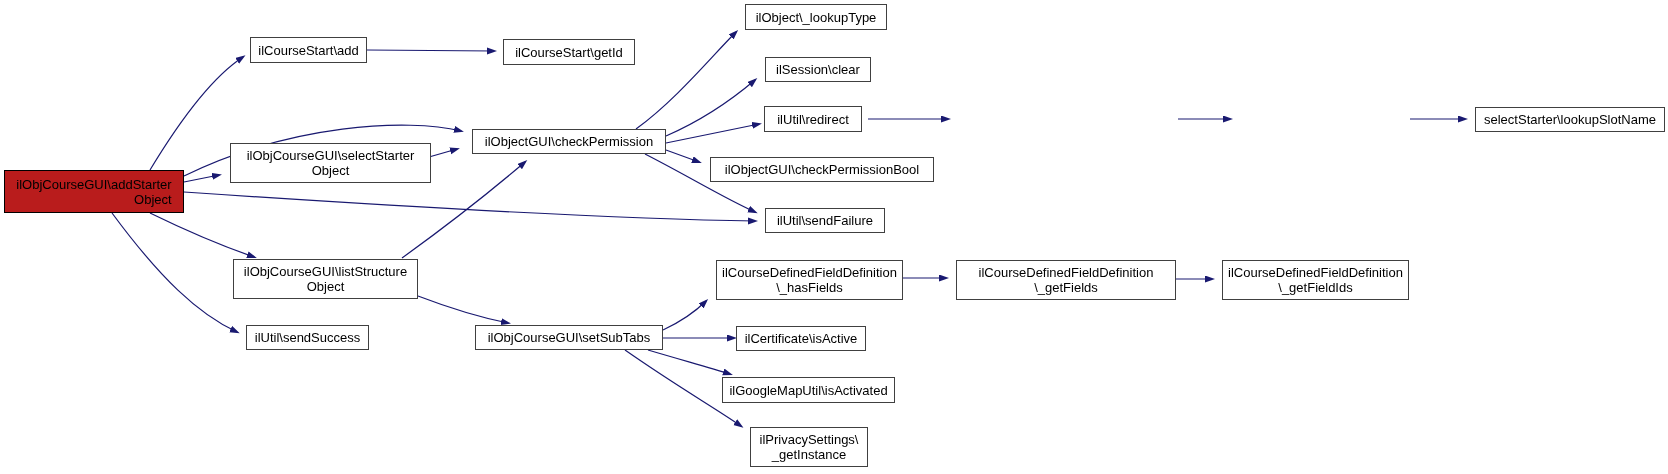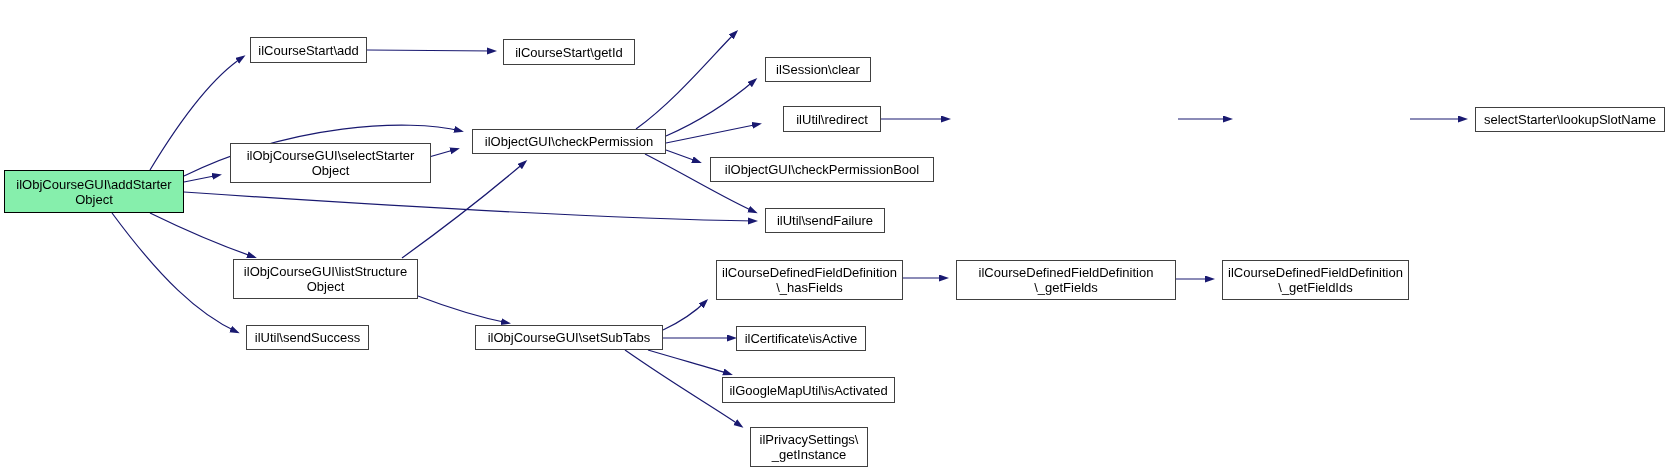--- a/index.html
+++ b/index.html
@@ -25,23 +25,24 @@
     font-size: 13px;
     line-height: 15px;
     display: flex;
     align-items: center;
     justify-content: center;
     text-align: center;
     white-space: pre-line;
     cursor: pointer;
   }
   .node.root {
-    background: #86efac;
+    background: #b91c1c;
     border: 1.5px solid #000000;
     cursor: default;
+    text-align: right;
   }
   .edge {
     fill: none;
     stroke: #191970;
     stroke-width: 1.2;
   }
 </style>
 </head>
 <body>
 
@@ -84,24 +85,25 @@
 
   <div class="node" style="left:250px;top:37px;width:117px;height:26px">ilCourseStart\add</div>
 
   <div class="node" style="left:503px;top:39px;width:132px;height:26px">ilCourseStart\getId</div>
 
   <div class="node" style="left:230px;top:143px;width:201px;height:40px">ilObjCourseGUI\selectStarter
 Object</div>
 
   <div class="node" style="left:472px;top:129px;width:194px;height:25px">ilObjectGUI\checkPermission</div>
 
+  <div class="node" style="left:745px;top:4px;width:142px;height:26px">ilObject\_lookupType</div>
 
   <div class="node" style="left:765px;top:57px;width:106px;height:25px">ilSession\clear</div>
 
-  <div class="node" style="left:783px;top:106px;width:98px;height:26px">ilUtil\redirect</div>
+  <div class="node" style="left:764px;top:106px;width:98px;height:26px">ilUtil\redirect</div>
 
   <div class="node" style="left:710px;top:157px;width:224px;height:25px">ilObjectGUI\checkPermissionBool</div>
 
   <div class="node" style="left:765px;top:208px;width:120px;height:25px">ilUtil\sendFailure</div>
 
 
 
   <div class="node" style="left:1475px;top:107px;width:190px;height:25px">selectStarter\lookupSlotName</div>
 
   <div class="node" style="left:233px;top:259px;width:185px;height:40px">ilObjCourseGUI\listStructure

